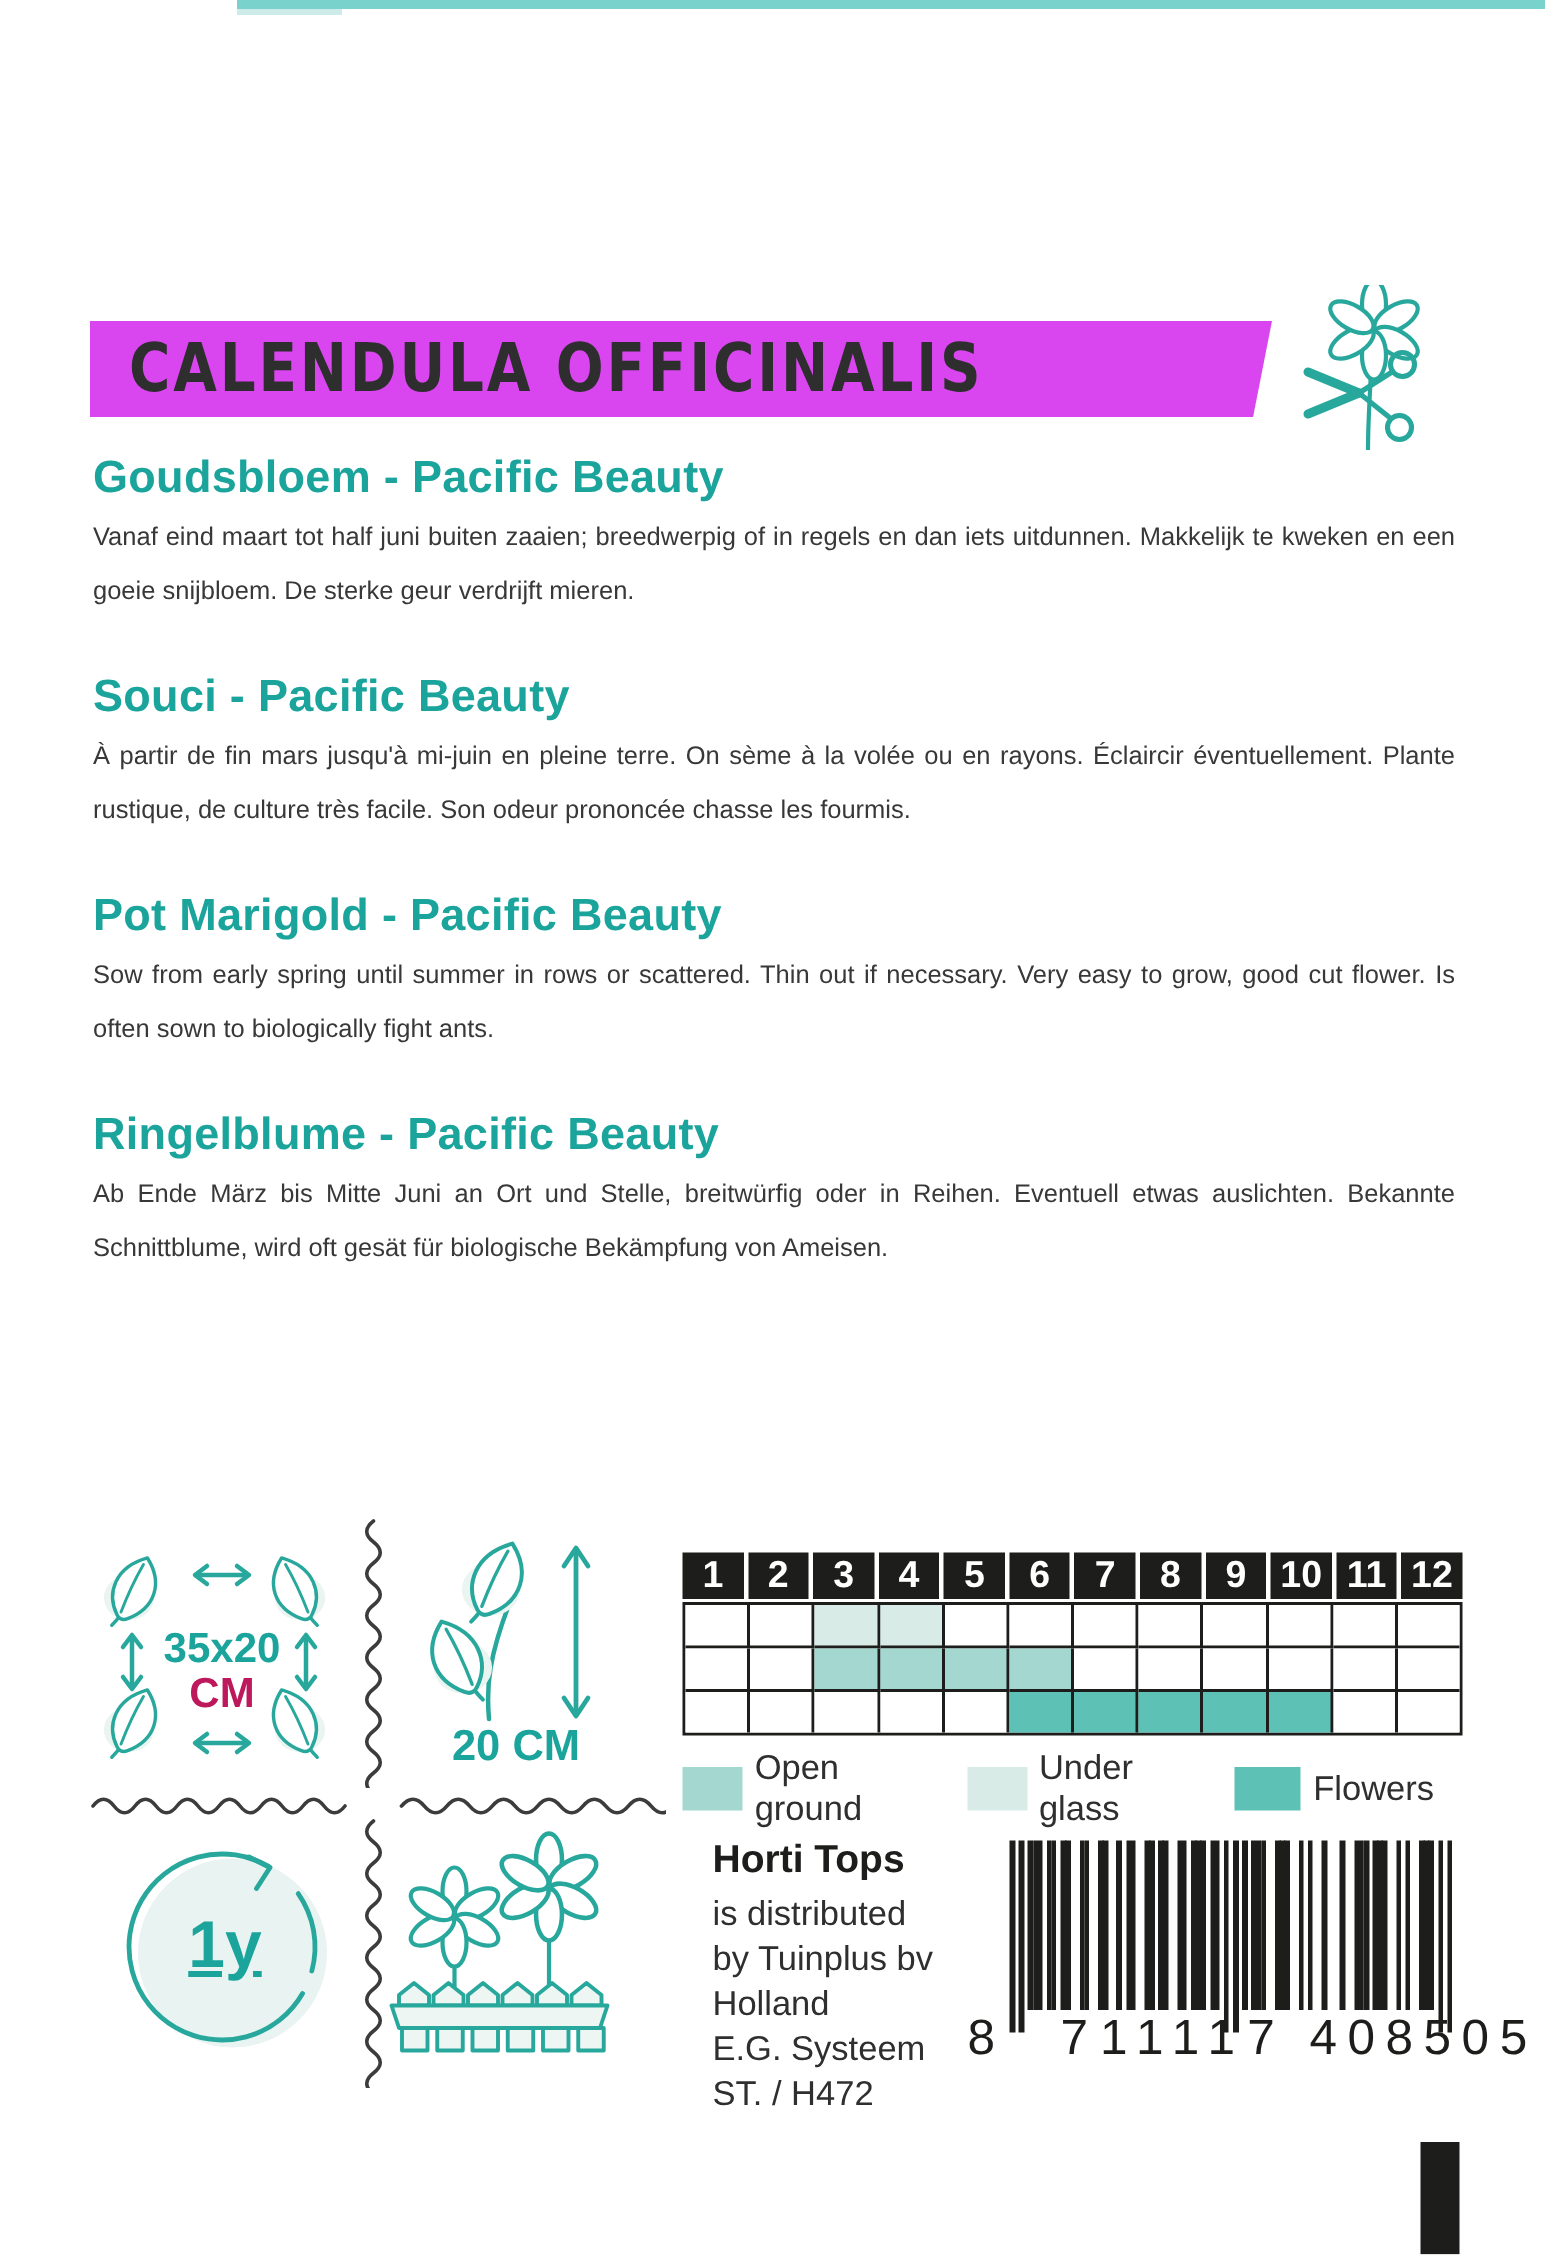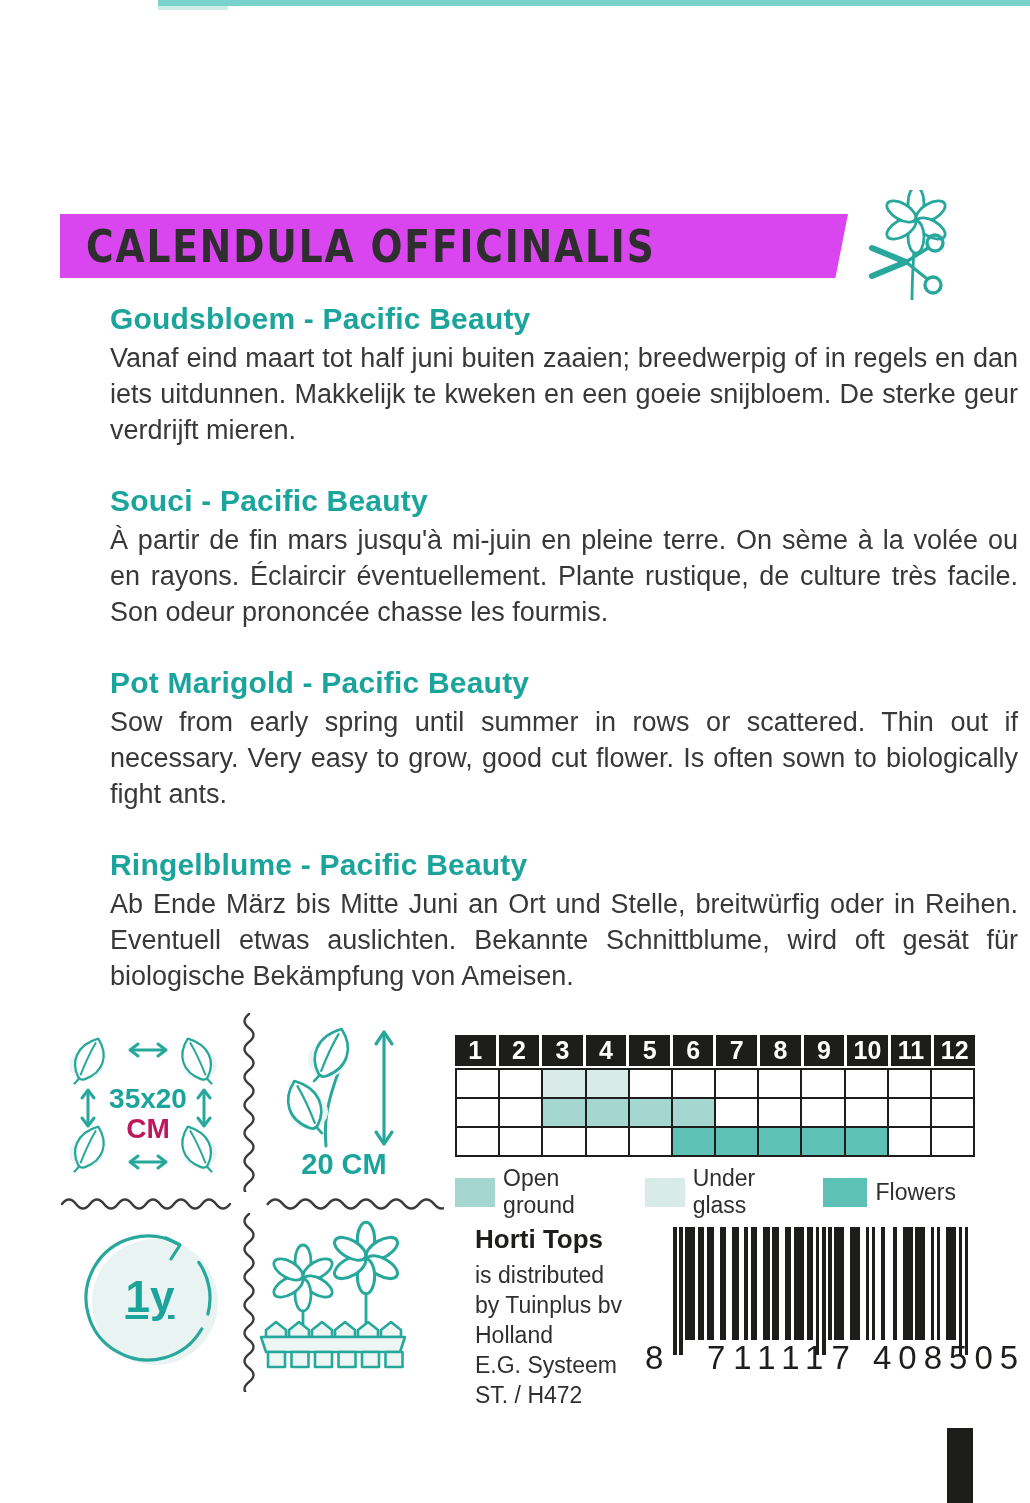--- a/index.html
+++ b/index.html
@@ -9,24 +9,24 @@
   .top-bar{position:absolute;top:0;left:158px;right:0;height:6px;background:#79d2cc;}
   .top-bar-pale{position:absolute;top:6px;left:158px;width:70px;height:4px;background:#cdebe8;}
   
   .banner{position:absolute;left:60px;top:214px;width:788px;height:64px;background:#d946ef;
           clip-path:polygon(0 0,100% 0,98.4% 100%,0 100%);display:flex;align-items:center;}
   .banner-title{margin-left:26px;font-family:"DejaVu Sans",sans-serif;font-weight:700;
           font-size:40px;letter-spacing:2px;color:#2e2e2e;transform:scaleY(1.12) scaleX(.94);
           transform-origin:left center;white-space:nowrap;}
   .cutflower-svg{position:absolute;left:856px;top:190px;}
   
-  .sections{position:absolute;left:62px;top:302px;width:908px;margin-left:48px;}
+  .sections{position:absolute;left:62px;top:302px;width:908px;}
   .sec-head{margin:36px 0 4px 0;font-size:30px;font-weight:700;color:#1ba49c;letter-spacing:.2px;}
   .sections section:first-child .sec-head{margin-top:0;}
-  .sec-body{margin:0;font-size:27px;line-height:36px;text-align:justify;color:#383838;}
+  .sec-body{margin:0;font-size:17px;line-height:36px;text-align:justify;color:#383838;}
   
   .icon-box{position:absolute;}
   .icon-label{position:absolute;color:#1ba49c;font-weight:700;text-align:center;}
   .lbl-spacing{left:103px;top:1086px;width:90px;font-size:28px;line-height:26px;}
   .lbl-spacing-unit{left:103px;top:1113px;width:90px;font-size:28px;color:#be185d;font-weight:700;
        position:absolute;text-align:center;}
   .lbl-height{left:284px;top:1148px;width:120px;font-size:29px;}
   .lbl-1y{left:80px;top:1272px;width:140px;font-size:44px;text-decoration:underline;}
   .wavy{position:absolute;}
   

